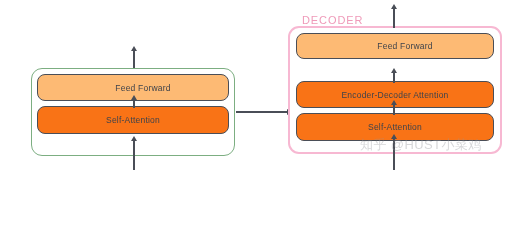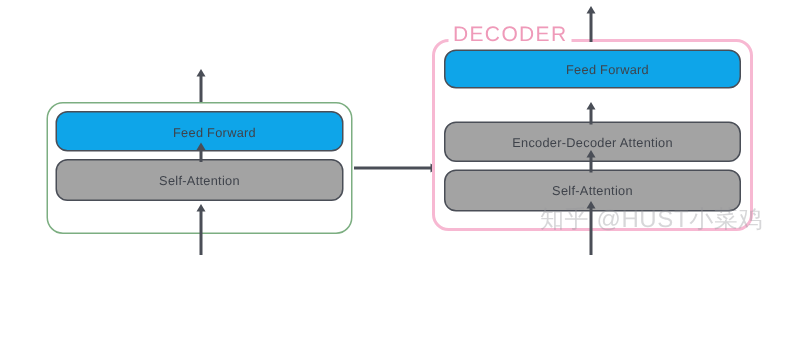--- a/index.html
+++ b/index.html
@@ -36,21 +36,21 @@
     left: 288px;
     top: 26px;
     width: 214px;
     height: 128px;
     border: 2px solid #f7b8d2;
   }
 
   
   .group-label {
     position: absolute;
-    font-size: 14px;
+    font-size: 11px;
     letter-spacing: 0.9px;
     font-weight: 400;
     white-space: nowrap;
     background: #ffffff;
     padding: 0 3px;
   }
   .label-encoder {
     left: 38px;
     top: 58px;
     color: #7cae81;
@@ -68,22 +68,22 @@
     border: 1.5px solid #4a4e57;
     border-radius: 8px;
     display: flex;
     align-items: center;
     justify-content: center;
     font-size: 8.5px;
     color: #3f434b;
     letter-spacing: 0.2px;
     white-space: nowrap;
   }
-  .block-blue   { background: #0ea5e9; padding-left: 20px; }
-  .block-orange { background: #a3a3a3; }
+  .block-blue   { background: #fdba74; padding-left: 20px; }
+  .block-orange { background: #f97316; }
 
   
   .enc-ff   { left: 37px; top: 74px;  width: 192px; height: 27px; }
   .enc-sa   { left: 37px; top: 106px; width: 192px; height: 28px; }
 
   
   .dec-ff   { left: 296px; top: 33px;  width: 198px; height: 26px; }
   .dec-eda  { left: 296px; top: 81px;  width: 198px; height: 27px; }
   .dec-sa   { left: 296px; top: 113px; width: 198px; height: 28px; }
 
@@ -135,21 +135,21 @@
     border-top: 3.2px solid transparent;
     border-bottom: 3.2px solid transparent;
     border-left: 5px solid #4a4e57;
   }
 
   
   .watermark {
     position: absolute;
     left: 360px;
     top: 136px;
-    font-size: 16px;
+    font-size: 13px;
     color: rgba(150, 150, 155, 0.38);
     letter-spacing: 0.4px;
     white-space: nowrap;
     user-select: none;
     pointer-events: none;
   }
 </style>
 </head>
 <body>
 

